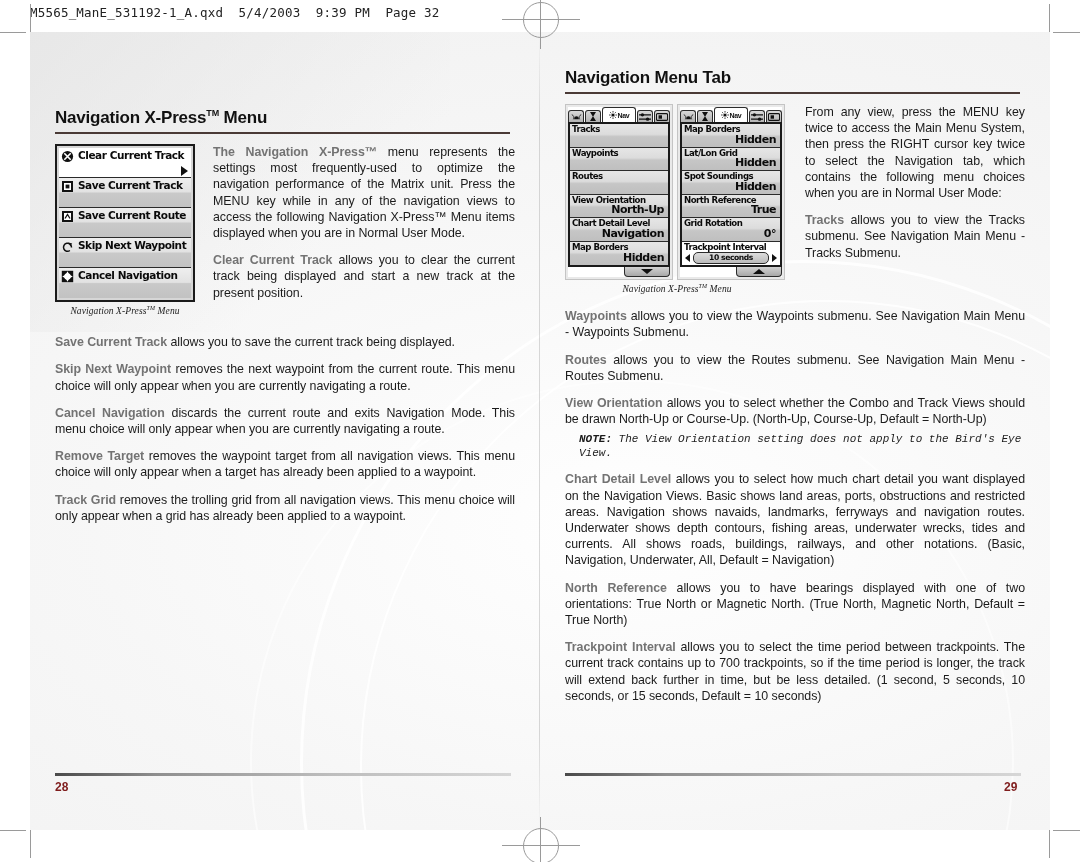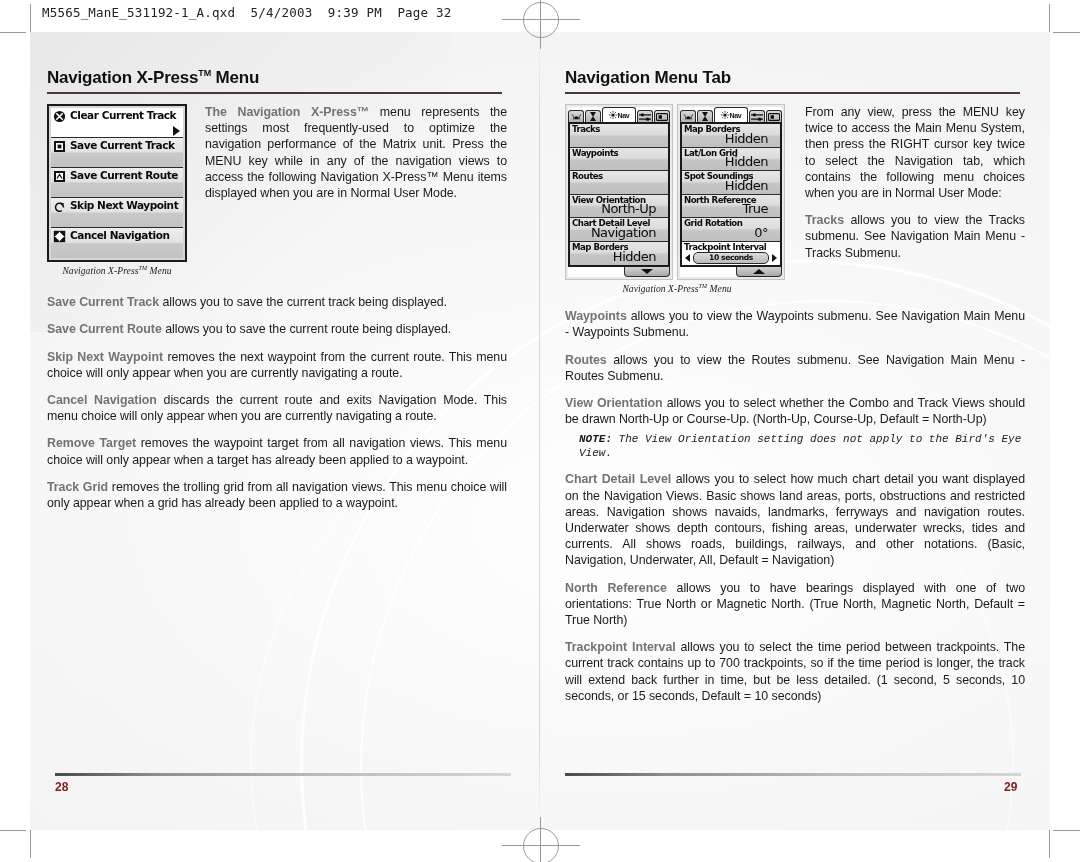--- a/index.html
+++ b/index.html
@@ -47,21 +47,20 @@
     background: #ffffff;
   }
   .file-line {
     position: absolute;
     left: 30px; top: 5px;
     font-family: "DejaVu Sans Mono", "Liberation Mono", monospace;
     font-size: 12.5px;
     letter-spacing: 0.2px;
     color: #222;
     white-space: pre;
-    padding-left: 12px;
   }
   .crop-v { position:absolute; width:1px; background:#9a9a9a; }
   .crop-h { position:absolute; height:1px; background:#9a9a9a; }
   .regmark {
     position: absolute;
     width: 34px; height: 34px;
     border: 1px solid #9a9a9a;
     border-radius: 50%;
     background: transparent;
   }
@@ -70,21 +69,21 @@
   }
   .regmark::before { left: 16px; top: -12px; width:1px; height:58px; }
   .regmark::after  { top: 16px; left: -22px; height:1px; width:78px; }
   .fold {
     position:absolute; left:539px; top:32px; width:1px; height:798px;
     background: linear-gradient(180deg, rgba(170,170,170,0) 0%, rgba(170,170,170,0.45) 12%, rgba(170,170,170,0.45) 88%, rgba(170,170,170,0) 100%);
   }
 
   
   .col { position: absolute; top: 68px; width: 460px; }
-  .col-left  { left: 47px; }
+  .col-left  { left: 55px; margin-top: 40px; }
   .col-right { left: 565px; }
 
   .sec-title {
     font-size: 17px;
     font-weight: bold;
     color: #111;
     letter-spacing: -0.2px;
     margin: 0 0 4px 0;
   }
   .sec-title sup { font-size: 9px; vertical-align: super; }
@@ -225,23 +224,23 @@
   }
   .mrow:last-child { border-bottom: none; }
   .mrow.hl { background: #ffffff; }
   .mrow-label {
     position: absolute; left: 2px; top: 0px;
     font-family: "DejaVu Sans", sans-serif;
     font-size: 8.6px; font-weight: bold; color: #0b0b0b;
     letter-spacing: -0.5px; white-space: nowrap;
   }
   .mrow-value {
-    position: absolute; right: 12px; bottom: 1px;
+    position: absolute; right: 4px; bottom: 1px;
     font-family: "DejaVu Sans", sans-serif;
-    font-size: 13px; font-weight: normal; color: #0b0b0b;
+    font-size: 11px; font-weight: bold; color: #0b0b0b;
     letter-spacing: -0.5px; white-space: nowrap;
   }
   .spinner {
     position: absolute; left: 3px; right: 3px; bottom: 1px;
     display: flex; align-items: center; justify-content: space-between; margin-top: 22px;
   }
   .spin-box {
     flex: 1;
     margin: 0 3px;
     text-align: center;
@@ -372,27 +371,27 @@
           </span>
           <span class="xp-label">Cancel Navigation</span>
         </div>
 
       </div>
       <div class="fig-caption"><span>Navigation X-Press</span><sup>TM</sup><span> Menu</span></div>
     </div>
 
     <div class="flowtext">
       <p class="body"><b>The Navigation X-Press™</b><span> menu represents the settings most frequently-used to optimize the navigation performance of the Matrix unit. Press the MENU key while in any of the navigation views to access the following Navigation X-Press™ Menu items displayed when you are in Normal User Mode.</span></p>
+      <p class="body"><b>Clear Current Track</b><span> allows you to clear the current track being displayed and start a new track at the present position.</span></p>
     </div>
 
     <div class="clearer"></div>
 
     <div style="margin-top:18px;">
       <p class="body"><b>Save Current Track</b><span> allows you to save the current track being displayed.</span></p>
-      <p class="body"><b>Save Current Route</b><span> allows you to save the current route being displayed.</span></p>
       <p class="body"><b>Skip Next Waypoint</b><span> removes the next waypoint from the current route. This menu choice will only appear when you are currently navigating a route.</span></p>
       <p class="body"><b>Cancel Navigation</b><span> discards the current route and exits Navigation Mode. This menu choice will only appear when you are currently navigating a route.</span></p>
       <p class="body"><b>Remove Target</b><span> removes the waypoint target from all navigation views. This menu choice will only appear when a target has already been applied to a waypoint.</span></p>
       <p class="body"><b>Track Grid</b><span> removes the trolling grid from all navigation views. This menu choice will only appear when a grid has already been applied to a waypoint.</span></p>
     </div>
   </div>
 
   <div class="col col-right">
 
     <div class="sec-title">Navigation Menu Tab</div>

